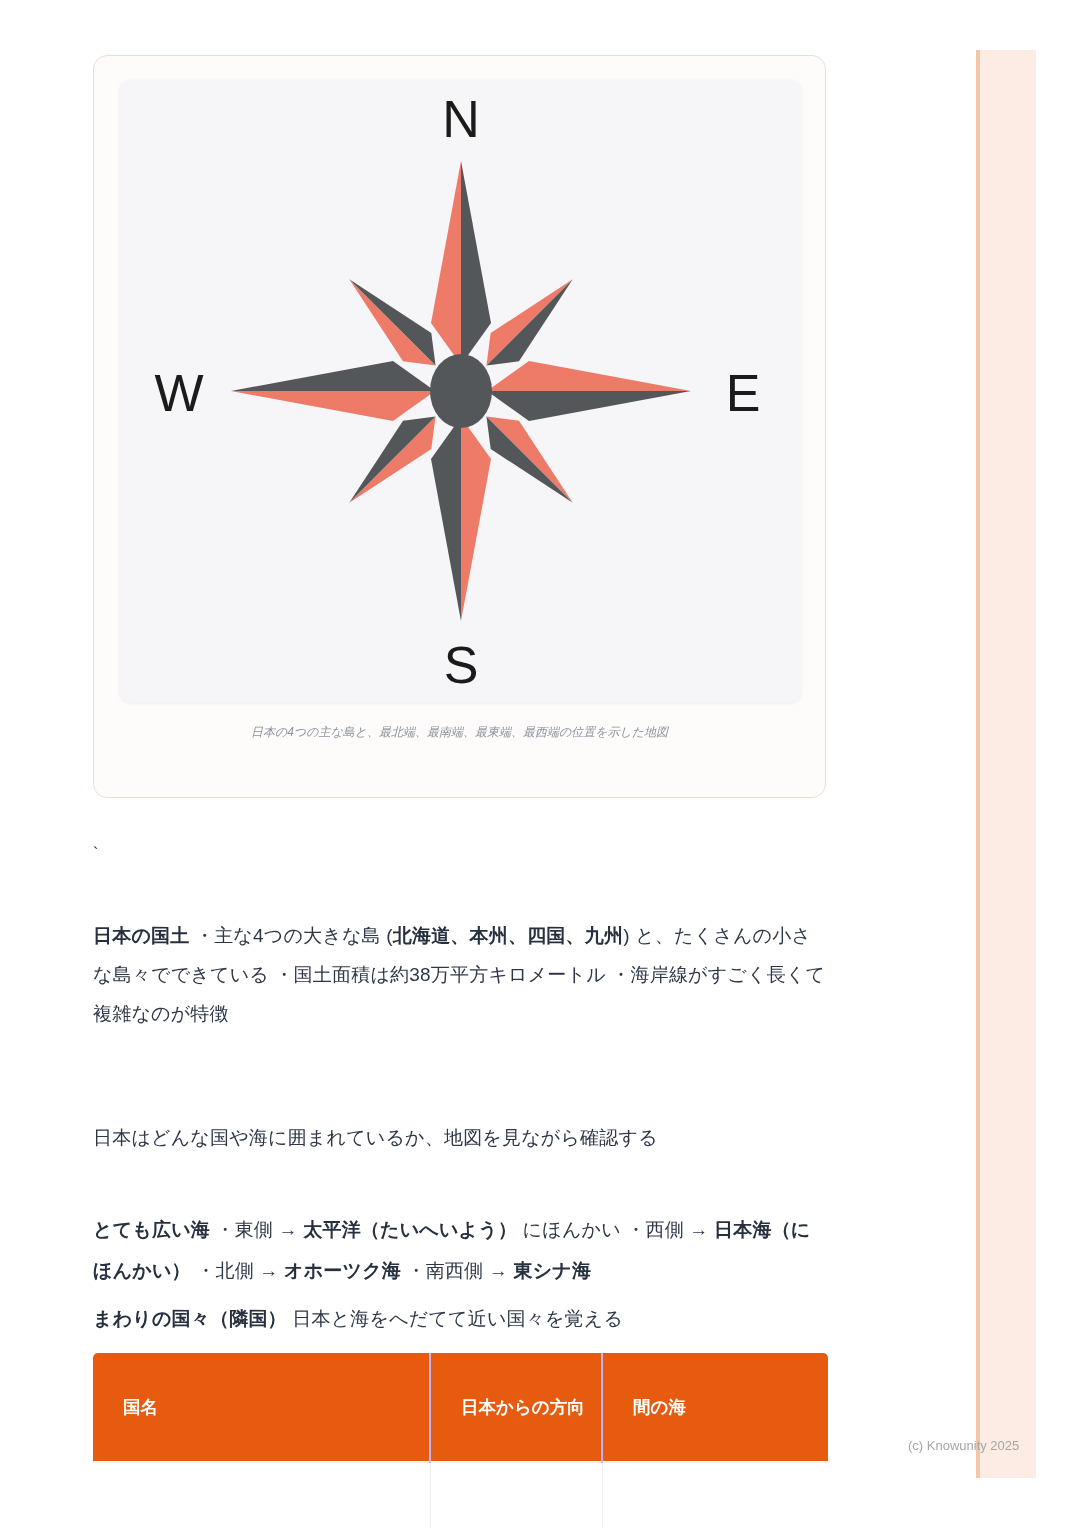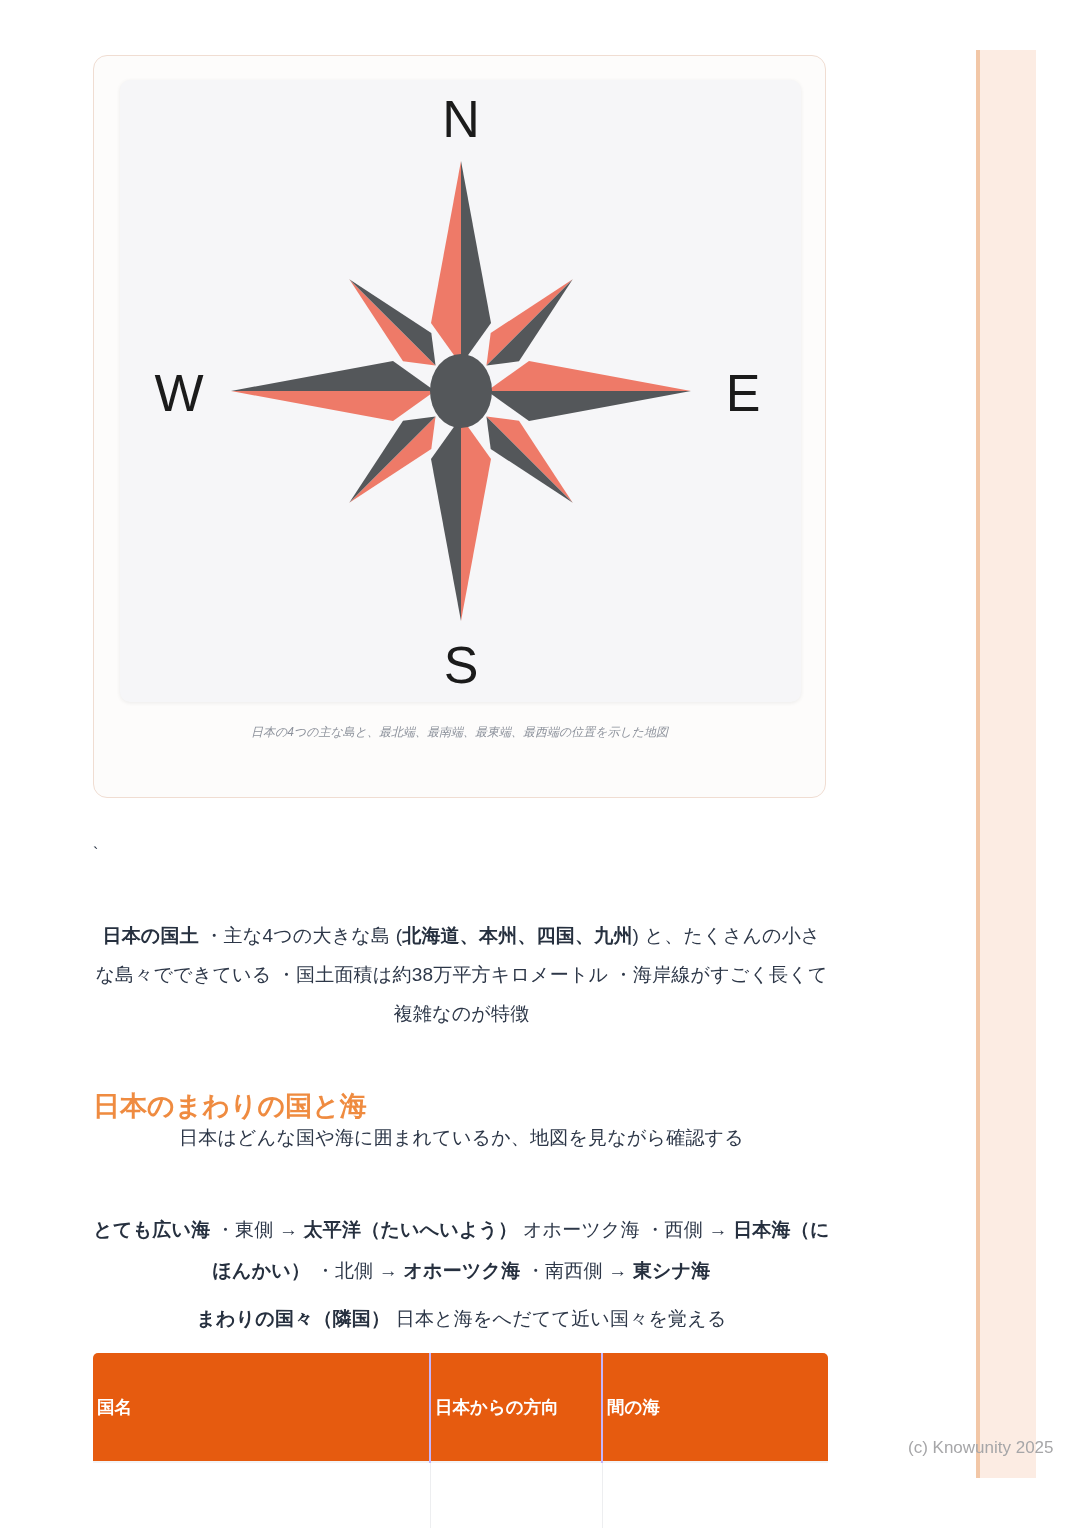--- a/index.html
+++ b/index.html
@@ -56,21 +56,20 @@
     position: absolute; left: 93px; top: 845px;
     font-size: 16px; color: #2d3748;
   }
 
   
   .para {
     position: absolute; left: 93px; width: 737px;
     font-size: 19px; line-height: 39px;
     color: #2d3748;
     letter-spacing: 0.2px;
-    text-align: center;
   }
   .para strong { font-weight: 700; color: #26303f; }
   .p-land { top: 897px; }
   .section-heading {
     position: absolute; left: 93px; top: 1066px;
     font-size: 27px; font-weight: 700;
     color: #ef8b40;
   }
   .p-intro { top: 1104px; line-height: 30px; }
   .p-seas { top: 1190px; line-height: 41px; }
@@ -84,39 +83,39 @@
     table-layout: fixed;
   }
   .country-table col.c1 { width: 337px; }
   .country-table col.c2 { width: 172px; }
   .country-table col.c3 { width: 226px; }
   .country-table th {
     background: #e65b0f;
     color: #ffffff;
     font-size: 17.5px; font-weight: 700;
     text-align: left;
-    padding: 0 14px 0 4px;
+    padding: 0 14px 0 30px;
     height: 108px;
     line-height: 27px;
     vertical-align: middle;
   }
   .country-table th + th { border-left: 2px solid #c4b5fd; }
   .country-table th:first-child { border-top-left-radius: 5px; }
   .country-table th:last-child { border-top-right-radius: 5px; }
   .country-table td {
     background: #ffffff;
     height: 80px;
     border-top: 2px solid #f3f4f6;
   }
   .country-table td + td { border-left: 1px solid #edeef0; }
 
   
   .copyright {
     position: absolute; left: 908px; top: 1438px;
-    font-size: 17px;
+    font-size: 13px;
     color: #a6a6a8;
     z-index: 2;
   }
 </style>
 </head>
 <body>
 
 <div class="page">
 
   <div class="side-stripe"></div>
@@ -165,25 +164,24 @@
         <text class="compass-letter" x="-282" y="2" text-anchor="middle" dominant-baseline="central" fill="#1b1b1b">W</text>
       </svg>
     </div>
     <div class="figure-caption">日本の4つの主な島と、最北端、最南端、最東端、最西端の位置を示した地図</div>
   </div>
 
   <div class="stray-mark">`</div>
 
   <p class="para p-land"><strong>日本の国土</strong><span> ・主な4つの大きな島 (</span><strong>北海道、本州、四国、九州</strong><span>) と、たくさんの小さな島々でできている ・国土面積は約38万平方キロメートル ・海岸線がすごく長くて複雑なのが特徴</span></p>
 
-  <h2 class="section-heading">日本のまわりの国と海</h2>
 
   <p class="para p-intro">日本はどんな国や海に囲まれているか、地図を見ながら確認する</p>
 
-  <p class="para p-seas"><strong>とても広い海</strong><span> ・東側 → </span><strong>太平洋（たいへいよう）</strong><span> オホーツク海 ・西側 → </span><strong>日本海（にほんかい）</strong><span> ・北側 → </span><strong>オホーツク海</strong><span> ・南西側 → </span><strong>東シナ海</strong></p>
+  <p class="para p-seas"><strong>とても広い海</strong><span> ・東側 → </span><strong>太平洋（たいへいよう）</strong><span> にほんかい ・西側 → </span><strong>日本海（にほんかい）</strong><span> ・北側 → </span><strong>オホーツク海</strong><span> ・南西側 → </span><strong>東シナ海</strong></p>
 
   <p class="para p-neighbors"><strong>まわりの国々（隣国）</strong><span> 日本と海をへだてて近い国々を覚える</span></p>
 
   <table class="country-table">
     <colgroup>
         <col class="c1">
         <col class="c2">
         <col class="c3">
       </colgroup>
     <thead>

